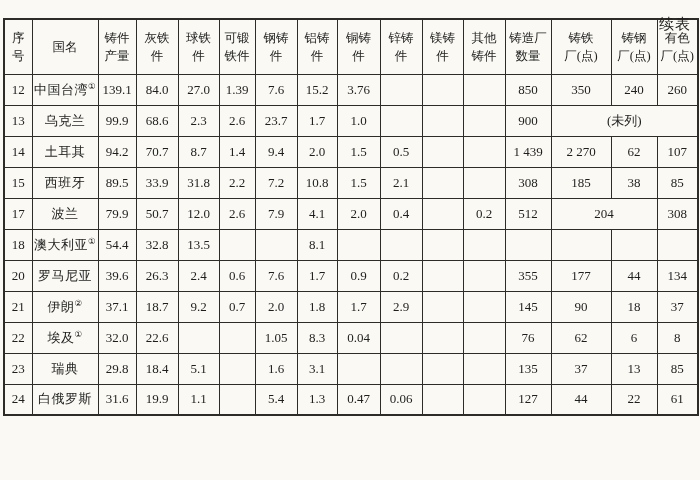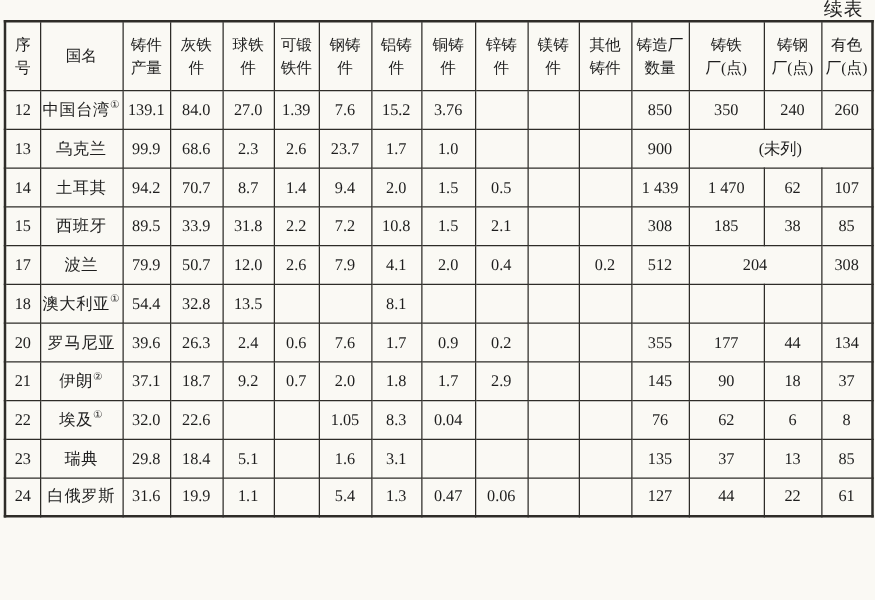--- a/index.html
+++ b/index.html
@@ -16,21 +16,21 @@
   }
   .page{
     width:700px;height:480px;
     padding:1px 3px 2px 3px;
     overflow:hidden;
   }
   .continued{
     text-align:right;
     font-size:15px;
     letter-spacing:1px;
-    padding:0 6px 1px 0;
+    padding:16px 6px 1px 0;
     height:15px;
     line-height:15px;
   }
   table{
     width:694px;
     border-collapse:collapse;
     table-layout:fixed;
     border:2px solid var(--line);
   }
   th,td{
@@ -195,21 +195,21 @@
           <td>70.7</td>
           <td>8.7</td>
           <td>1.4</td>
           <td>9.4</td>
           <td>2.0</td>
           <td>1.5</td>
           <td>0.5</td>
           <td></td>
           <td></td>
           <td>1 439</td>
-          <td>1 470</td>
+          <td>2 270</td>
           <td>62</td>
           <td>107</td>
         </tr>
         <tr>
           <td>15</td>
           <td class="country">西班牙</td>
           <td>89.5</td>
           <td>33.9</td>
           <td>31.8</td>
           <td>2.2</td>

